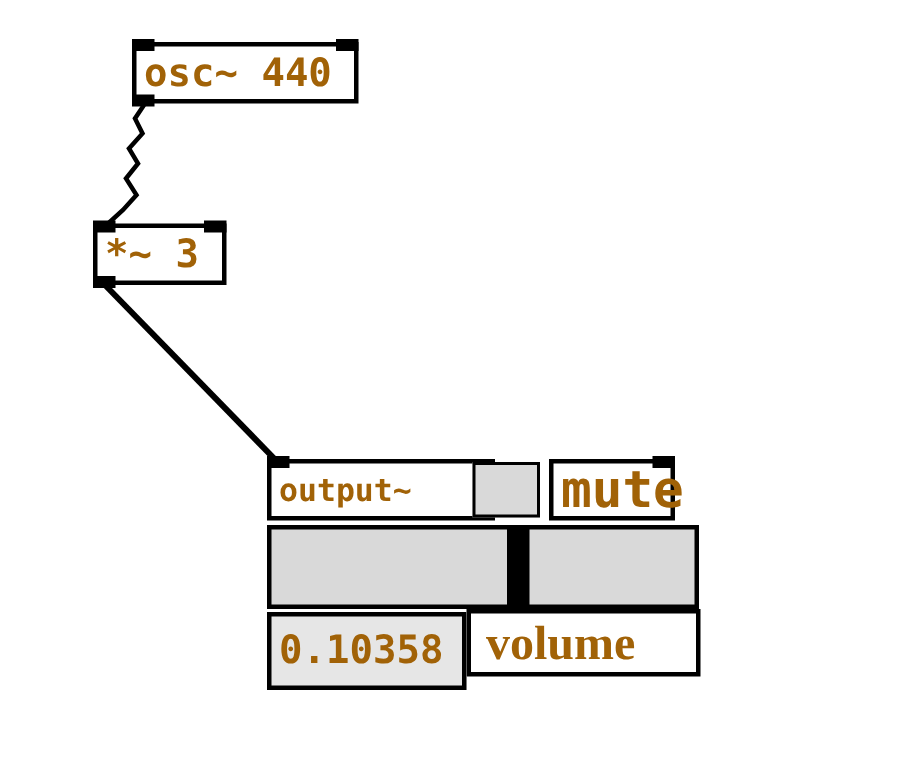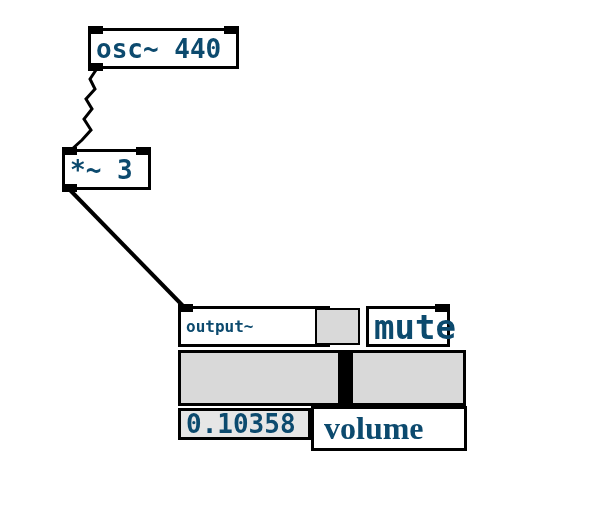--- a/index.html
+++ b/index.html
@@ -16,21 +16,21 @@
     overflow: hidden;
   }
   .pd-box {
     position: absolute;
     background: #ffffff;
     border: 3px solid #000000;
     box-sizing: border-box;
     display: flex;
     align-items: center;
     font-weight: bold;
-    color: #0c4a6e;
+    color: #a16207;
     white-space: pre;
   }
   .pd-box .label {
     padding-left: 5px;
     padding-right: 4px;
   }
   .nub {
     position: absolute;
     background: #000000;
     width: 15px;
@@ -47,41 +47,41 @@
     pointer-events: none;
   }
   #cords path, #cords line { pointer-events: stroke; }
 
   
   #osc-box   { left: 88px;  top: 28px;  width: 151px; height: 41px; font-size: 26px; }
   
   #mul-box   { left: 62px;  top: 149px; width: 89px;  height: 41px; font-size: 26px; }
 
   
-  #output-box   { left: 178px; top: 306px; width: 152px; height: 41px; font-size: 16px; }
+  #output-box   { left: 178px; top: 306px; width: 152px; height: 41px; font-size: 21px; }
   #meter-square { left: 315px; top: 308px; width: 45px;  height: 37px;
                   background: #d9d9d9; border: 2px solid #000000;
                   position: absolute; box-sizing: border-box; }
   #mute-box     { left: 366px; top: 306px; width: 84px; height: 41px; font-size: 34px; }
 
   #volume-slider {
     position: absolute;
     left: 178px; top: 350px; width: 288px; height: 56px;
     background: #d9d9d9;
     border: 3px solid #000000;
     box-sizing: border-box;
   }
   #slider-handle {
     position: absolute;
     left: 157px; top: -3px;
     width: 15px; height: 56px;
     background: #000000;
   }
 
-  #volume-number { left: 178px; top: 408px; width: 133px; height: 32px;
+  #volume-number { left: 178px; top: 408px; width: 133px; height: 52px;
                    font-size: 26px; background: #e6e6e6; }
   #volume-label  { left: 311px; top: 406px; width: 156px; height: 45px;
                    font-size: 32px; font-family: Liberation Serif, serif; }
   #volume-label .label { padding-left: 10px; }
 </style>
 </head>
 <body>
 
 <div id="canvas">
 

